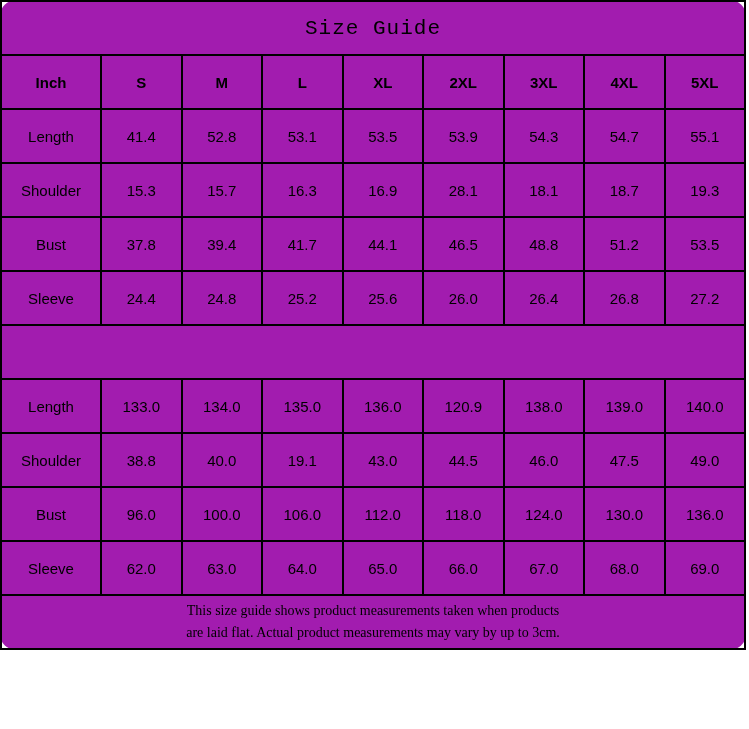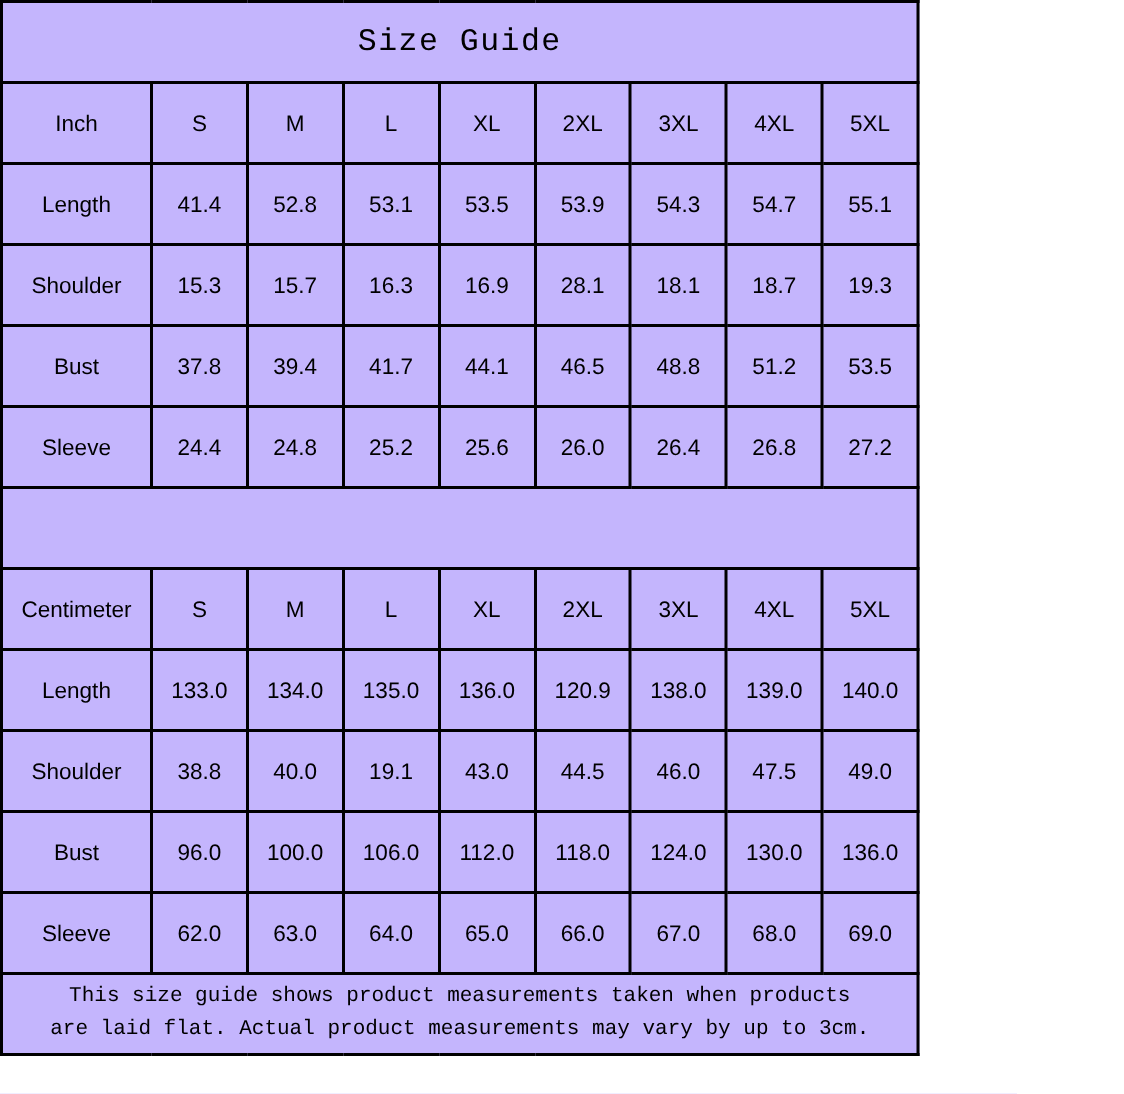--- a/index.html
+++ b/index.html
@@ -8,58 +8,59 @@
     padding: 0;
     background: #ffffff;
   }
   body {
     width: 749px;
     height: 729px;
     font-family: "Liberation Sans", sans-serif;
     color: #000000;
   }
   table.size-guide {
-    width: 613px;
+    width: 746px;
     border-collapse: collapse;
     table-layout: fixed;
-    background: #c4b5fd;
+    background: #a21caf;
+    border-radius: 16px;
   }
   table.size-guide td,
   table.size-guide th {
     border: 2px solid #000000;
     height: 54px;
     padding: 0;
     text-align: center;
     vertical-align: middle;
     overflow: hidden;
   }
   col.label-col { width: 100px; }
   .title-cell {
     font-family: "Liberation Mono", monospace;
     font-weight: normal;
     font-size: 21px;
     letter-spacing: 1px;
   }
   .header-cell {
     font-size: 15px;
-    font-weight: normal;
+    font-weight: bold;
   }
   .row-label {
     font-size: 15px;
     font-weight: normal;
   }
   .value-cell {
     font-size: 15px;
     font-weight: normal;
   }
   .gap-cell {
     height: 53px;
   }
   .footer-cell {
-    font-family: Liberation Mono, monospace;
+    font-family: Liberation Serif, serif;
     font-size: 14px;
     line-height: 1.55;
     height: 55px;
     margin-left: 11px;
   }
 </style>
 </head>
 <body>
 
 <table class="size-guide">
@@ -137,31 +138,20 @@
     <td class="value-cell">26.0</td>
     <td class="value-cell">26.4</td>
     <td class="value-cell">26.8</td>
     <td class="value-cell">27.2</td>
   </tr>
 
   <tr>
     <td colspan="9" class="gap-cell"></td>
   </tr>
 
-  <tr>
-    <th class="header-cell">Centimeter</th>
-    <th class="header-cell">S</th>
-    <th class="header-cell">M</th>
-    <th class="header-cell">L</th>
-    <th class="header-cell">XL</th>
-    <th class="header-cell">2XL</th>
-    <th class="header-cell">3XL</th>
-    <th class="header-cell">4XL</th>
-    <th class="header-cell">5XL</th>
-  </tr>
 
   <tr>
     <th class="row-label">Length</th>
     <td class="value-cell">133.0</td>
     <td class="value-cell">134.0</td>
     <td class="value-cell">135.0</td>
     <td class="value-cell">136.0</td>
     <td class="value-cell">120.9</td>
     <td class="value-cell">138.0</td>
     <td class="value-cell">139.0</td>

